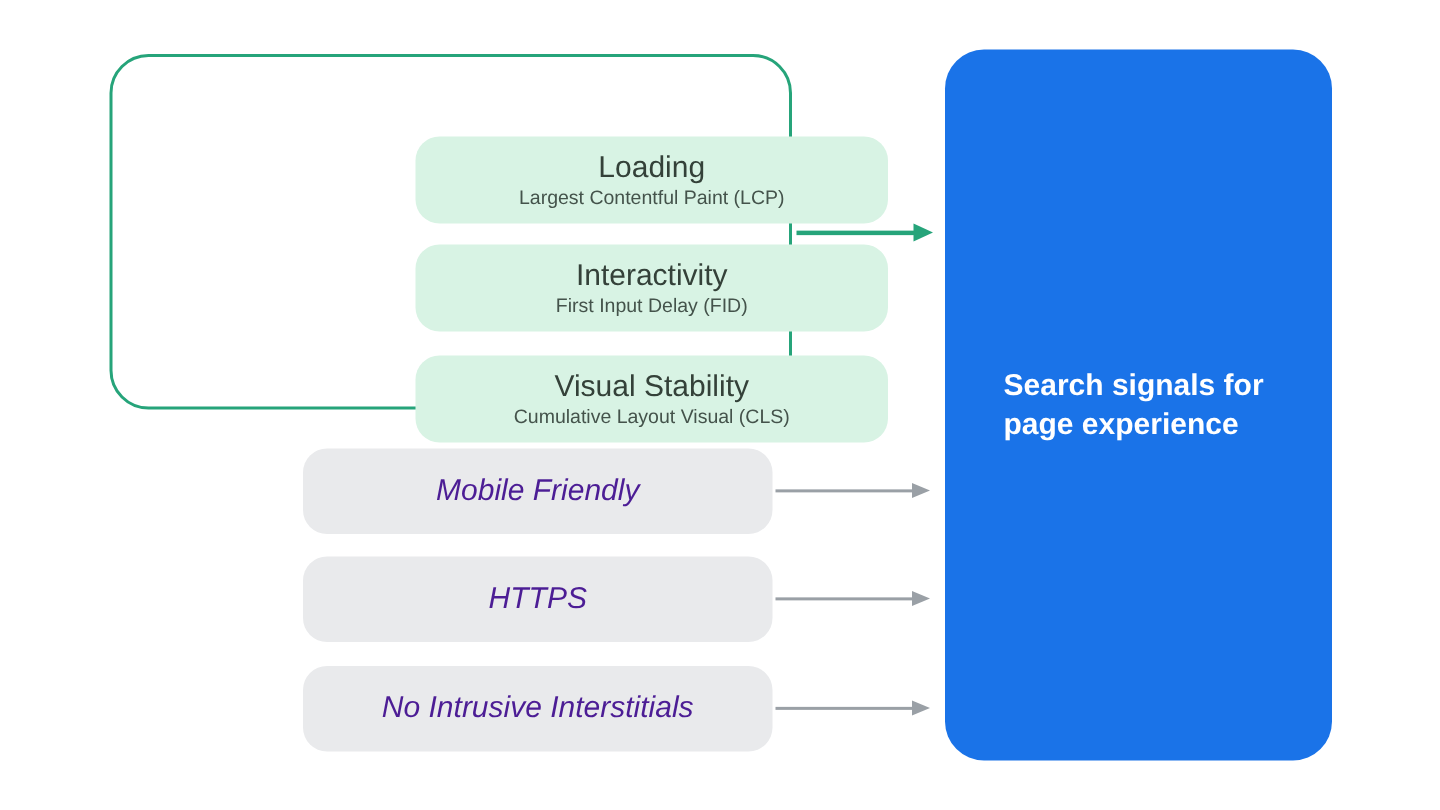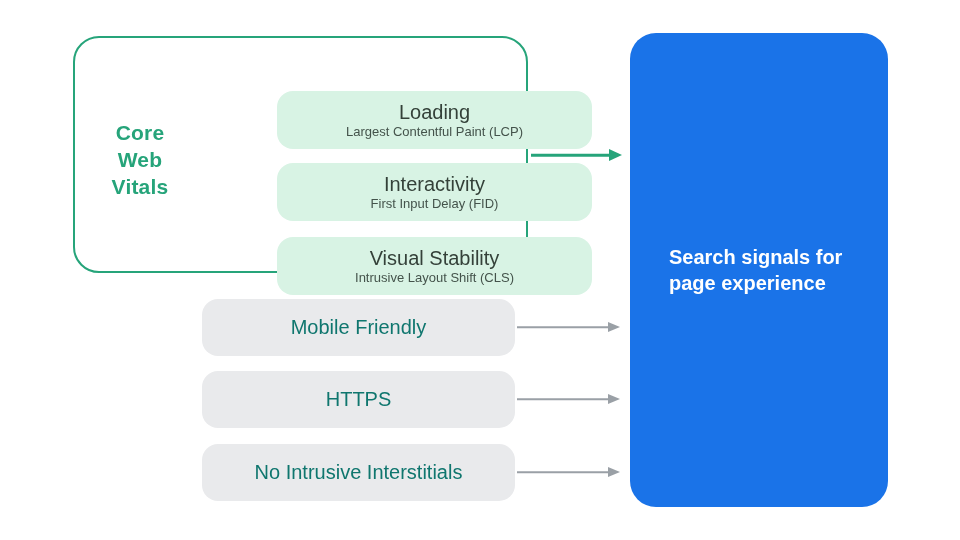--- a/index.html
+++ b/index.html
@@ -81,21 +81,22 @@
     display: flex;
     align-items: center;
     justify-content: center;
     text-align: center;
   }
   .gb1 { top: 299px; }
   .gb2 { top: 371px; }
   .gb3 { top: 444px; }
   .gray-box span {
     font-size: 20px;
-    color: #0f766e;
+    color: #4c1d95;
+    font-style: italic;
   }
 
   
   .result-box {
     position: absolute;
     left: 630px;
     top: 33px;
     width: 258px;
     height: 474px;
     background: #1A73E8;
@@ -175,24 +176,23 @@
     <div class="vital-box vb1">
       <div class="vital-title">Loading</div>
       <div class="vital-sub">Largest Contentful Paint (LCP)</div>
     </div>
     <div class="vital-box vb2">
       <div class="vital-title">Interactivity</div>
       <div class="vital-sub">First Input Delay (FID)</div>
     </div>
     <div class="vital-box vb3">
       <div class="vital-title">Visual Stability</div>
-      <div class="vital-sub">Intrusive Layout Shift (CLS)</div>
+      <div class="vital-sub">Cumulative Layout Visual (CLS)</div>
     </div>
   </div>
-  <div class="cwv-label">Core Web Vitals</div>
 
   <div class="arrow green-arrow">
     <div class="shaft"></div>
     <div class="head"></div>
   </div>
 
   <div class="gray-box gb1">
     <span>Mobile Friendly</span>
   </div>
   <div class="arrow gray-arrow ga1">

